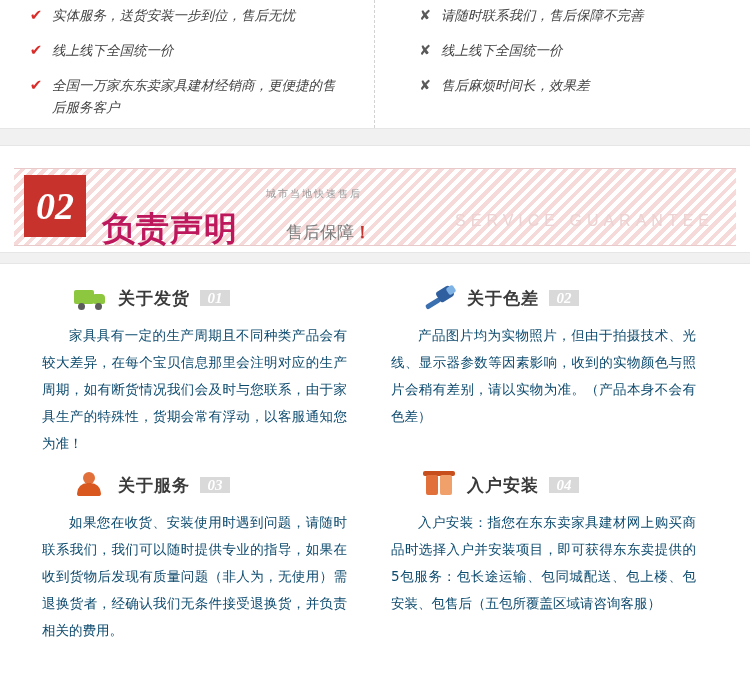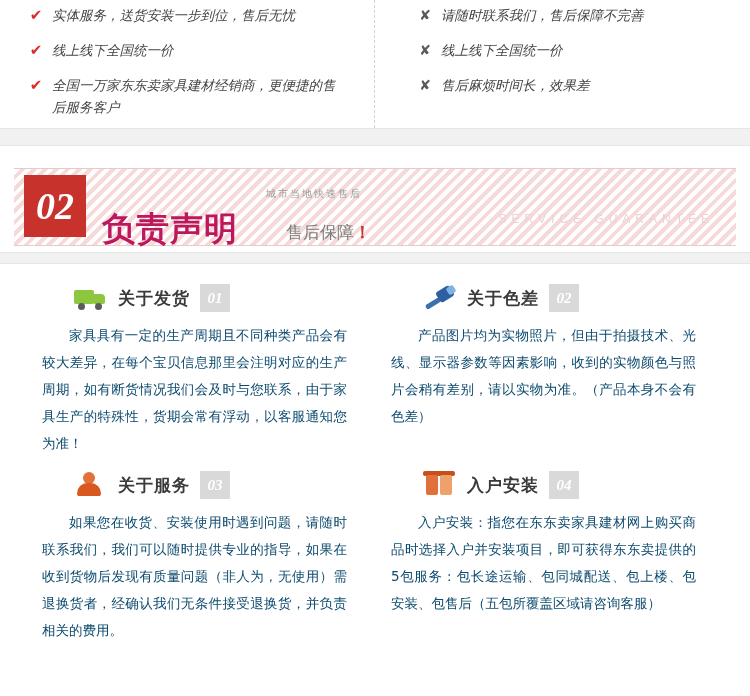--- a/index.html
+++ b/index.html
@@ -138,21 +138,21 @@
     color: #7d7d7d;
     line-height: 30px;
     white-space: nowrap;
     margin-left: 40px;
   }
   .banner-sub .excl { color: #c8322c; font-weight: bold; }
   .banner-en {
     position: absolute;
     right: 36px;
     top: 52px;
-    font-size: 12px;
+    font-size: 16px;
     letter-spacing: 5px;
     color: #ecd2d2;
     font-family: "Liberation Sans", sans-serif;
   }
 
   
   .grid {
     padding: 20px 26px 0 26px;
     display: flex;
     flex-wrap: wrap;
@@ -179,21 +179,21 @@
   }
   .cell-title {
     font-size: 17px;
     font-weight: bold;
     color: #3a3a3a;
     letter-spacing: 1px;
     margin-right: 10px;
   }
   .cell-num {
     width: 30px;
-    height: 28px;
+    height: 16px;
     background: #d9d9d9;
     color: #ffffff;
     font-size: 15px;
     font-weight: bold;
     font-style: italic;
     display: flex;
     align-items: center;
     justify-content: center;
     font-family: "Liberation Serif", serif;
   }

